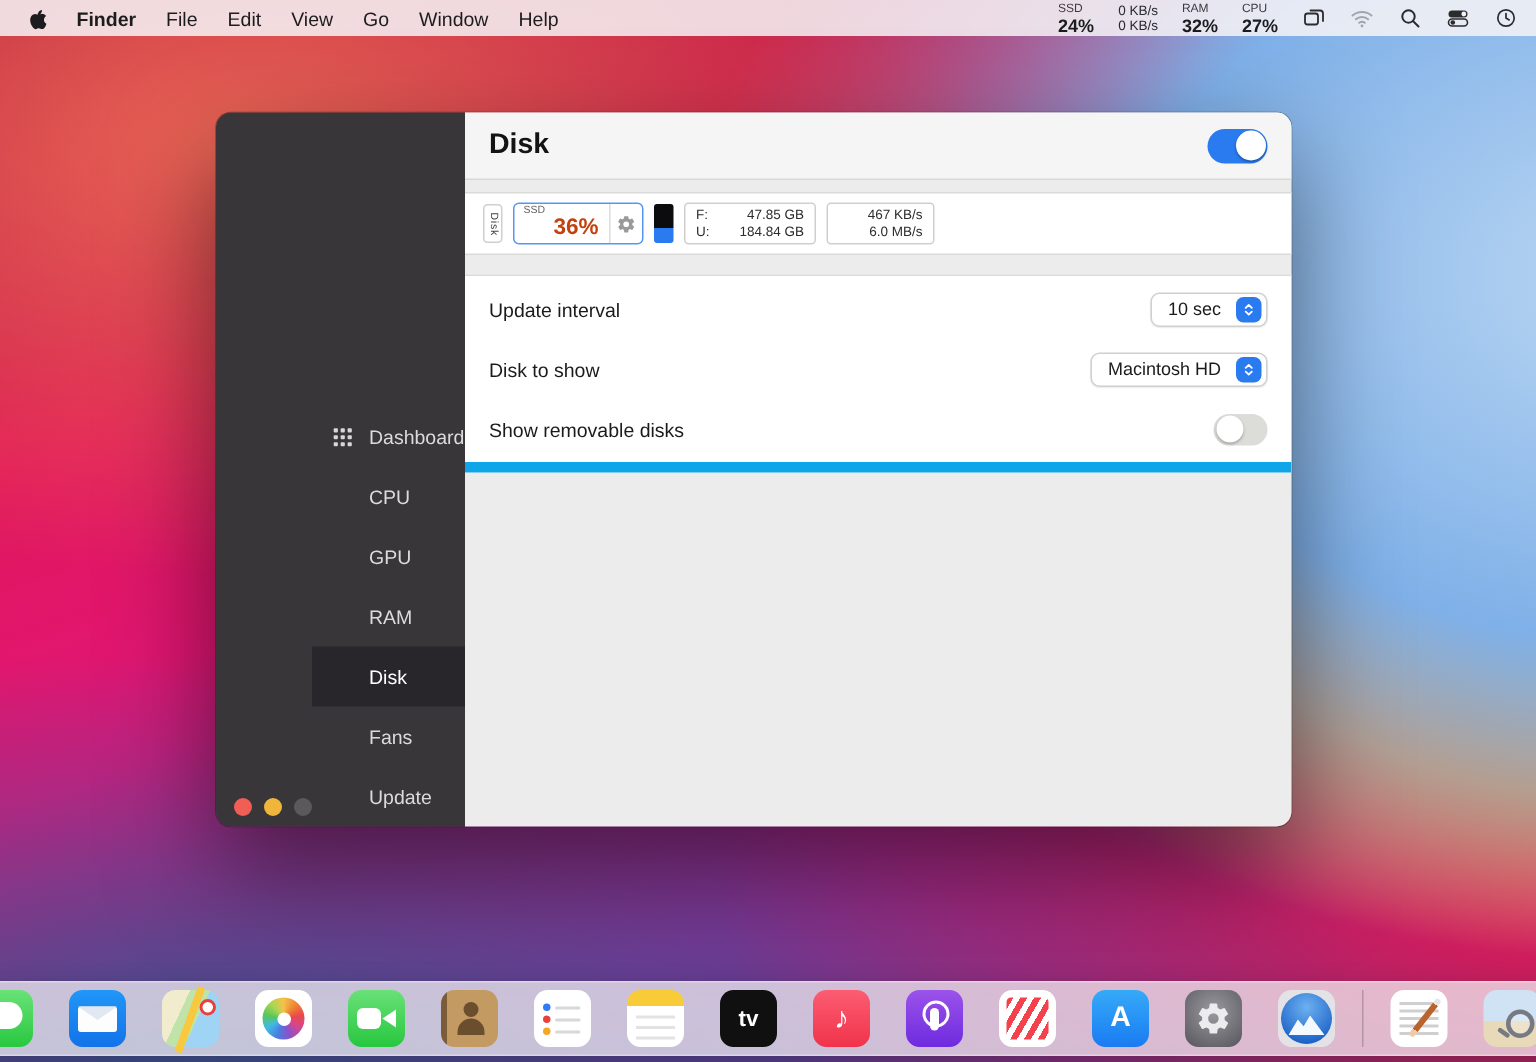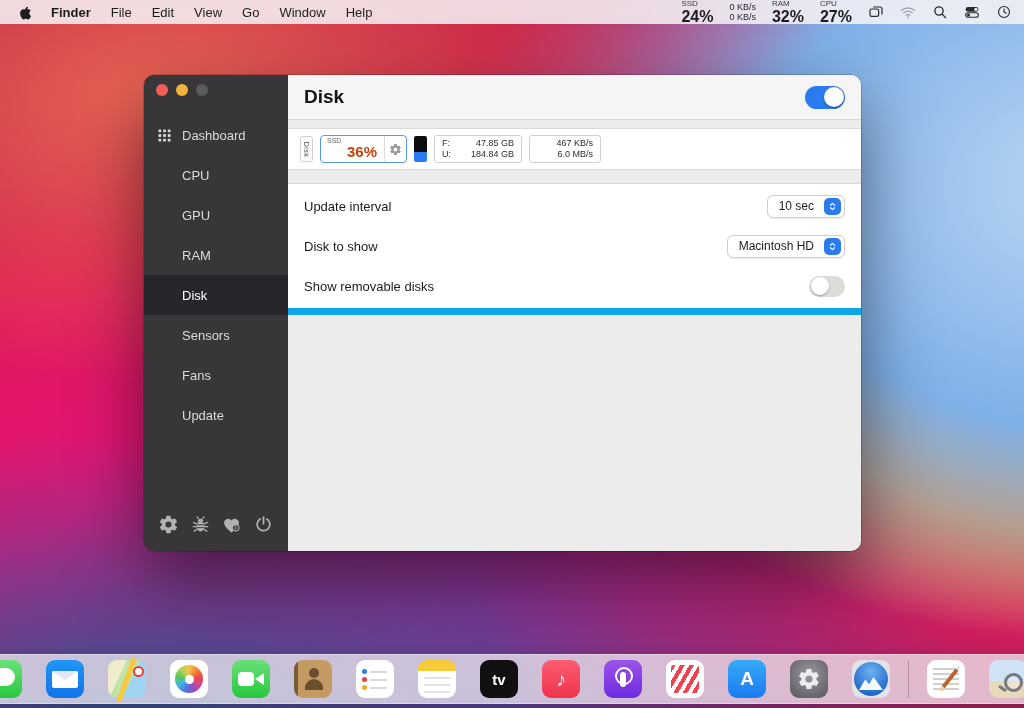--- a/index.html
+++ b/index.html
@@ -27,36 +27,36 @@
     font-size:13px; color:#1c1c1f;
   }
   .mb-left{ display:flex; align-items:center; }
   .mb-apple{ display:flex; align-items:center; padding:0 10px 0 6px; }
   .mb-apple svg{ width:13px; height:15px; fill:#1c1c1f; }
   .mb-item{ padding:0 10px; white-space:nowrap; }
   .mb-bold{ font-weight:700; }
   .mb-right{ margin-left:auto; display:flex; align-items:center; gap:16px; }
   .mb-stat{ display:flex; flex-direction:column; align-items:flex-start; line-height:1; }
   .mb-stat-label{ font-size:8px; color:#3c3c40; }
-  .mb-stat-value{ font-size:16px; font-weight:600; margin-top:1px; }
+  .mb-stat-value{ font-size:12px; font-weight:600; margin-top:1px; }
   .mb-net{ align-items:flex-end; }
   .mb-net-line{ font-size:9px; line-height:1.15; color:#2a2a2e; }
   .mb-icon{ display:flex; align-items:center; color:#2b2b2e; }
   .mb-icon svg{ width:16px; height:16px; }
   .mb-icon.dim{ color:#a4a4aa; }
 
   
   .window{
     position:absolute; left:144px; top:75px; width:717px; height:476px;
     border-radius:10px; display:flex;
     box-shadow:0 28px 70px rgba(0,0,0,.5), 0 0 0 .5px rgba(0,0,0,.35);
   }
   .sidebar{
-    width:144px; background:#39363a; border-radius:10px 0 0 10px;
-    display:flex; flex-direction:column; flex:none;
+    width:166px; background:#39363a; border-radius:10px 0 0 10px;
+    display:flex; flex-direction:row; flex:none;align-items:flex-end;
   }
   .traffic{ display:flex; gap:8px; padding:9px 0 0 12px; height:28px; }
   .tl{ width:12px; height:12px; border-radius:50%; }
   .tl.red{ background:#f15e55; } .tl.yellow{ background:#f0b53b; } .tl.gray{ background:#5c595d; }
   .side-list{ margin-top:12px; }
   .side-item{
     display:flex; align-items:center; height:40px; padding-left:14px;
     color:#dcdadc; font-size:13px; cursor:default;
   }
   .side-item .side-icon{ width:24px; display:flex; align-items:center; color:#d8d6d8; }
@@ -332,24 +332,20 @@
         <div class="side-item">
           <span class="side-icon"></span>
           <span>RAM</span>
         </div>
         <div class="side-item selected">
           <span class="side-icon"></span>
           <span>Disk</span>
         </div>
         <div class="side-item">
           <span class="side-icon"></span>
-          <span>Sensors</span>
-        </div>
-        <div class="side-item">
-          <span class="side-icon"></span>
           <span>Fans</span>
         </div>
         <div class="side-item">
           <span class="side-icon"></span>
           <span>Update</span>
         </div>
       </nav>
       <div class="side-footer">
         <span class="sf-btn">
           <svg viewBox="0 0 24 24" fill="currentColor">

